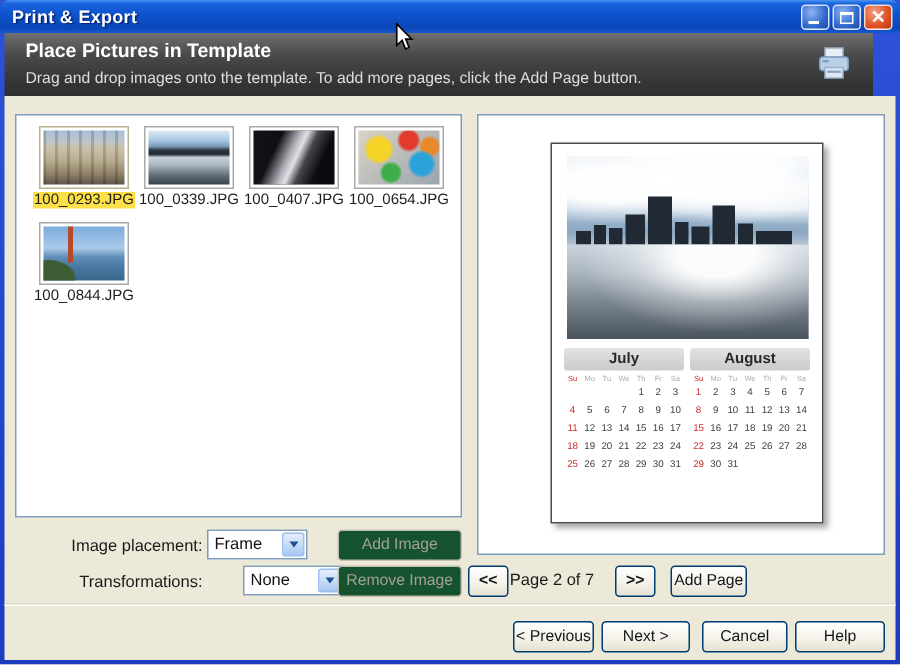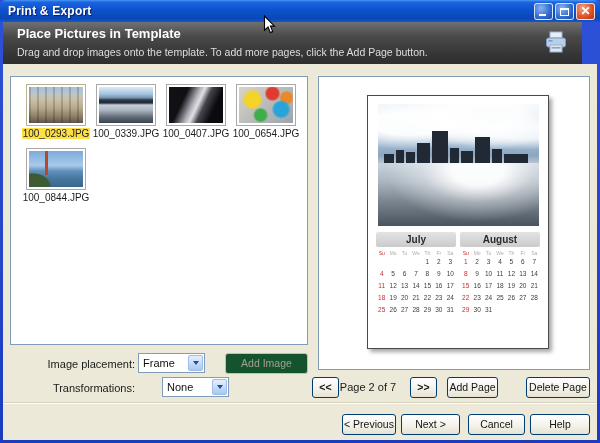--- a/index.html
+++ b/index.html
@@ -346,26 +346,26 @@
 
     <div class="form-label lbl-transform">Transformations:</div>
     <div class="combo combo-2">
       <span>None</span>
       <span class="combo-arrow">
           <i></i>
         </span>
     </div>
 
     <div class="xp-btn disabled btn-add-image">Add Image</div>
+    <div class="xp-btn disabled btn-remove-image">Remove Image</div>
 
     <div class="xp-btn btn-page-prev">&lt;&lt;</div>
     <div class="page-label">Page 2 of 7</div>
     <div class="xp-btn btn-page-next">&gt;&gt;</div>
     <div class="xp-btn btn-add-page">Add Page</div>
-    <div class="xp-btn btn-delete-page">Delete Page</div>
 
     <div class="footer-divider"></div>
     <div class="xp-btn btn-previous">&lt; Previous</div>
     <div class="xp-btn btn-next">Next &gt;</div>
     <div class="xp-btn btn-cancel">Cancel</div>
     <div class="xp-btn btn-help">Help</div>
 
   </div>
 </div>
 

